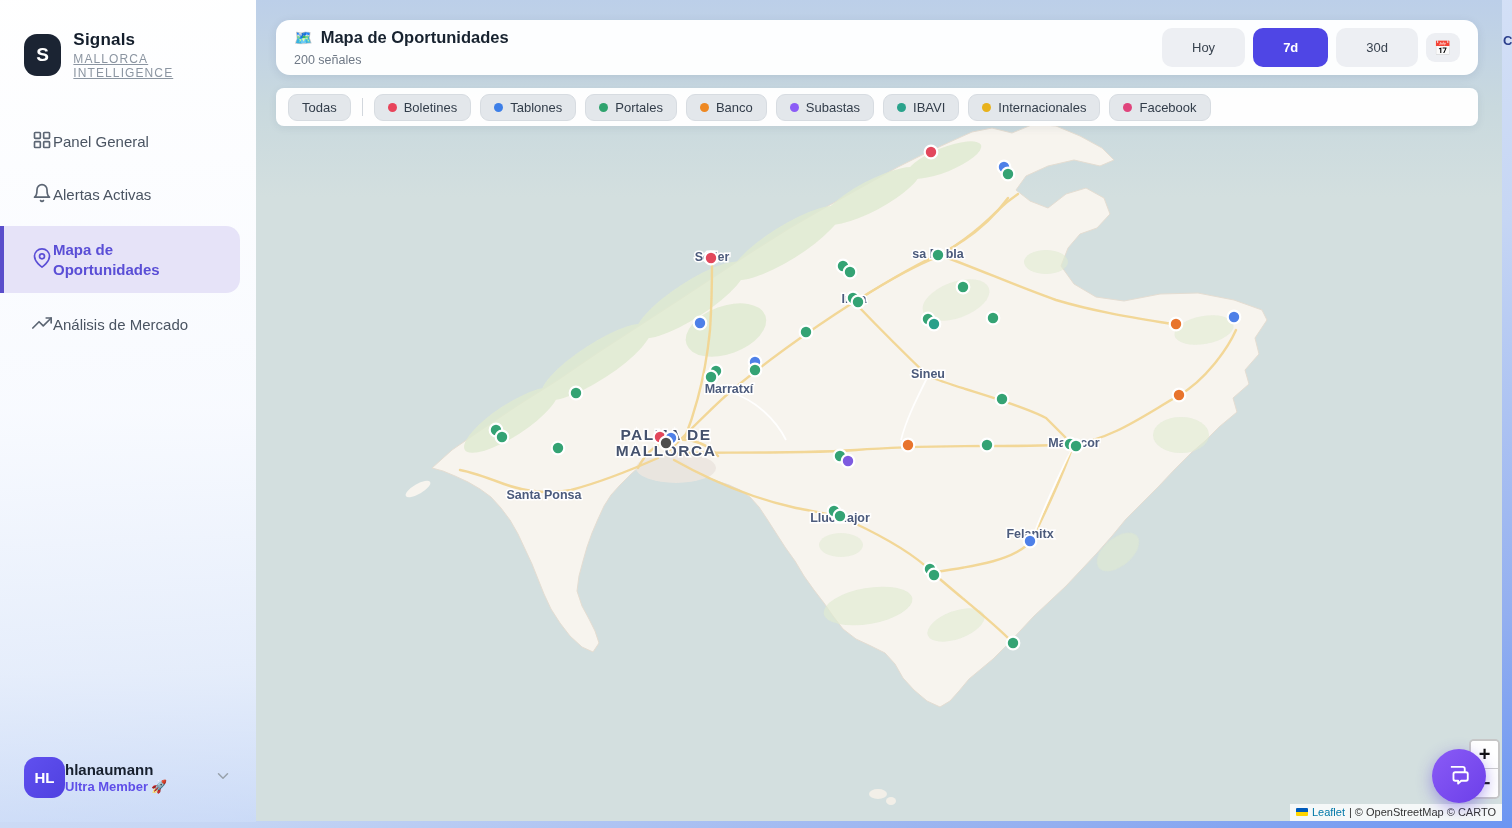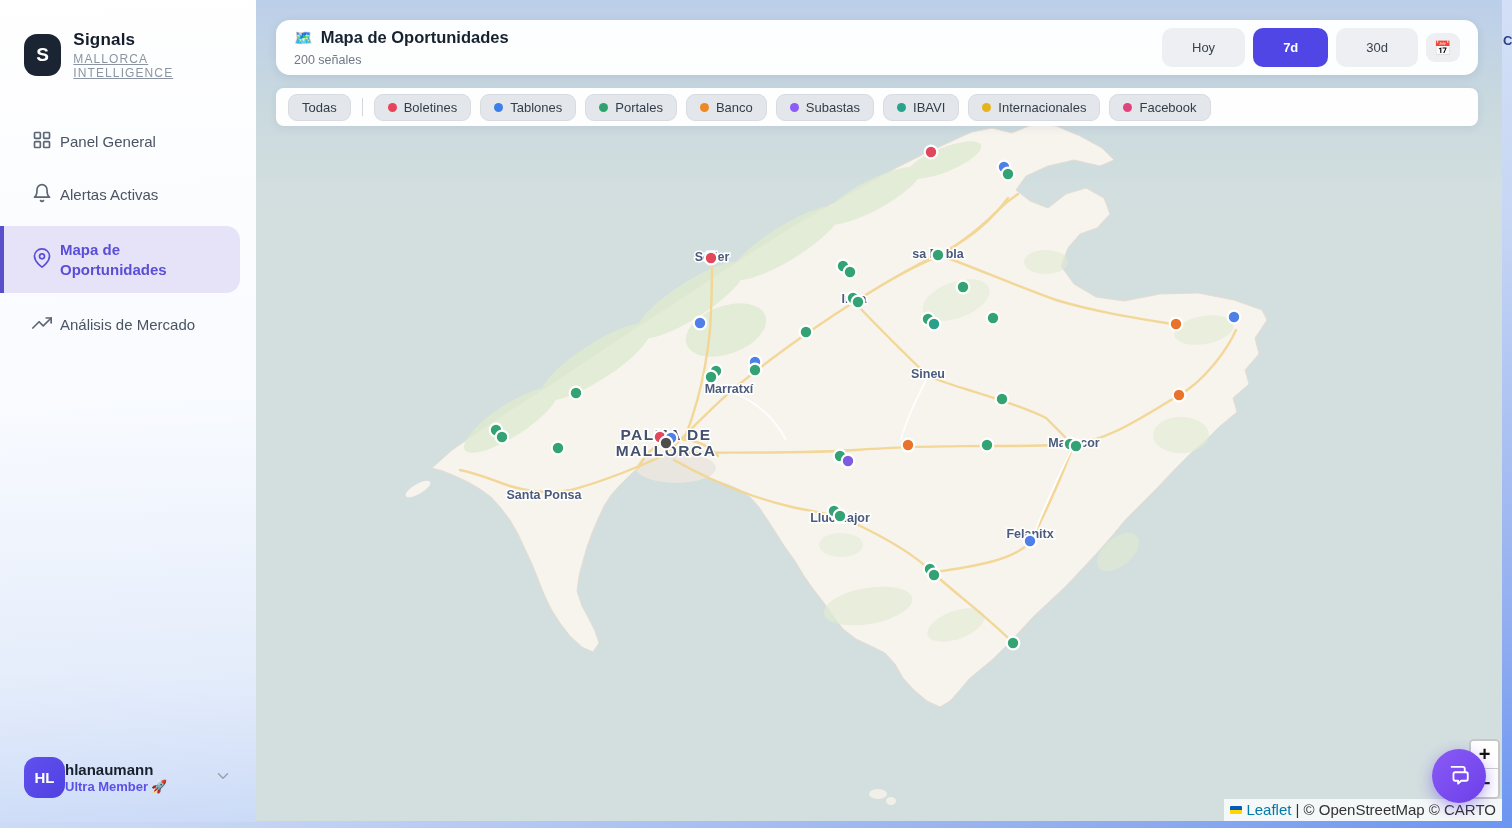--- a/index.html
+++ b/index.html
@@ -10,21 +10,21 @@
   
   .sidebar { position:absolute; left:0; top:0; bottom:6px; width:256px; z-index:10;
     background:linear-gradient(180deg,rgba(255,255,255,.97) 0%,rgba(249,251,255,.95) 50%,rgba(233,240,252,.82) 82%,rgba(208,223,250,.55) 100%);
     display:flex; flex-direction:column; }
   .brand { display:flex; align-items:center; gap:12px; padding:30px 24px 26px 24px; }
   .brand-logo { width:42px; height:42px; border-radius:13px; background:#1b2433; color:#fff;
     display:flex; align-items:center; justify-content:center; font-size:19px; font-weight:700; }
   .brand-name { font-size:17px; font-weight:700; color:#131d2b; letter-spacing:.2px; }
   .brand-tag { font-size:12px; letter-spacing:1.1px; color:#8b95a1; margin-top:2px;text-decoration:underline; }
   .nav { display:flex; flex-direction:column; gap:10px; padding:14px 10px 0 0; }
-  .nav-item { display:flex; align-items:center; gap:8px; padding:10px 12px 10px 28px;
+  .nav-item { display:flex; align-items:center; gap:1px; padding:10px 12px 10px 28px;
     color:#4a5462; font-size:15px; cursor:pointer; border-left:4px solid transparent; border-radius:0 14px 14px 0; }
   .nav-item svg { width:20px; height:20px; flex:0 0 20px; stroke:#5b6573; }
   .nav-item.active { background:#e6e3f8; border-left:4px solid #5a4ecb; color:#5a4ed6; font-weight:600;
     padding-top:14px; padding-bottom:14px; margin-right:6px; }
   .nav-item.active svg { stroke:#5a4ed6; }
   .nav-label { line-height:1.3; max-width:150px; }
   .user-card { margin-top:auto; display:flex; align-items:center; gap:0; padding:18px 24px 24px 24px; }
   .user-avatar { width:41px; height:41px; border-radius:13px; background:linear-gradient(135deg,#6050ef,#4f41e0);
     color:#fff; font-weight:700; font-size:15px; display:flex; align-items:center; justify-content:center; }
   .user-name { font-size:15px; font-weight:700; color:#17202e; }
@@ -66,21 +66,21 @@
   
   .zoom-ctl { position:absolute; right:2px; bottom:22px; width:31px; z-index:25;
     background:#fff; border:2px solid rgba(0,0,0,.22); border-radius:5px; overflow:hidden; }
   .zoom-btn { width:100%; height:28px; display:flex; align-items:center; justify-content:center;
     font-size:20px; font-weight:700; color:#111; cursor:pointer; background:#fff; }
   .zoom-btn:first-child { border-bottom:1px solid #ccc; }
   .chat-btn { position:absolute; right:16px; bottom:18px; width:54px; height:54px; border-radius:50%; z-index:30;
     background:linear-gradient(135deg,#8a5bf6 0%,#6c3fe9 100%); box-shadow:0 5px 16px rgba(90,60,220,.45);
     display:flex; align-items:center; justify-content:center; cursor:pointer; border:none; }
   .attribution { position:absolute; right:0; bottom:0; z-index:24; background:rgba(255,255,255,.78);
-    font-size:15px; color:#333; padding:2px 6px 3px 6px; display:flex; align-items:center; gap:4px; }
+    font-size:11px; color:#333; padding:2px 6px 3px 6px; display:flex; align-items:center; gap:4px; }
   .ua-flag { display:inline-block; width:12px; height:8px; border-radius:1px;
     background:linear-gradient(180deg,#005BBB 50%,#FFD500 50%); }
   .leaflet-link { color:#0078A8; text-decoration:none; }
   .edge-text { position:absolute; top:33px; right:-4px; z-index:40; font-size:13px; font-weight:700; color:#2b3f8c; }
 </style>
 </head>
 <body>
 
 <div class="app">
 

